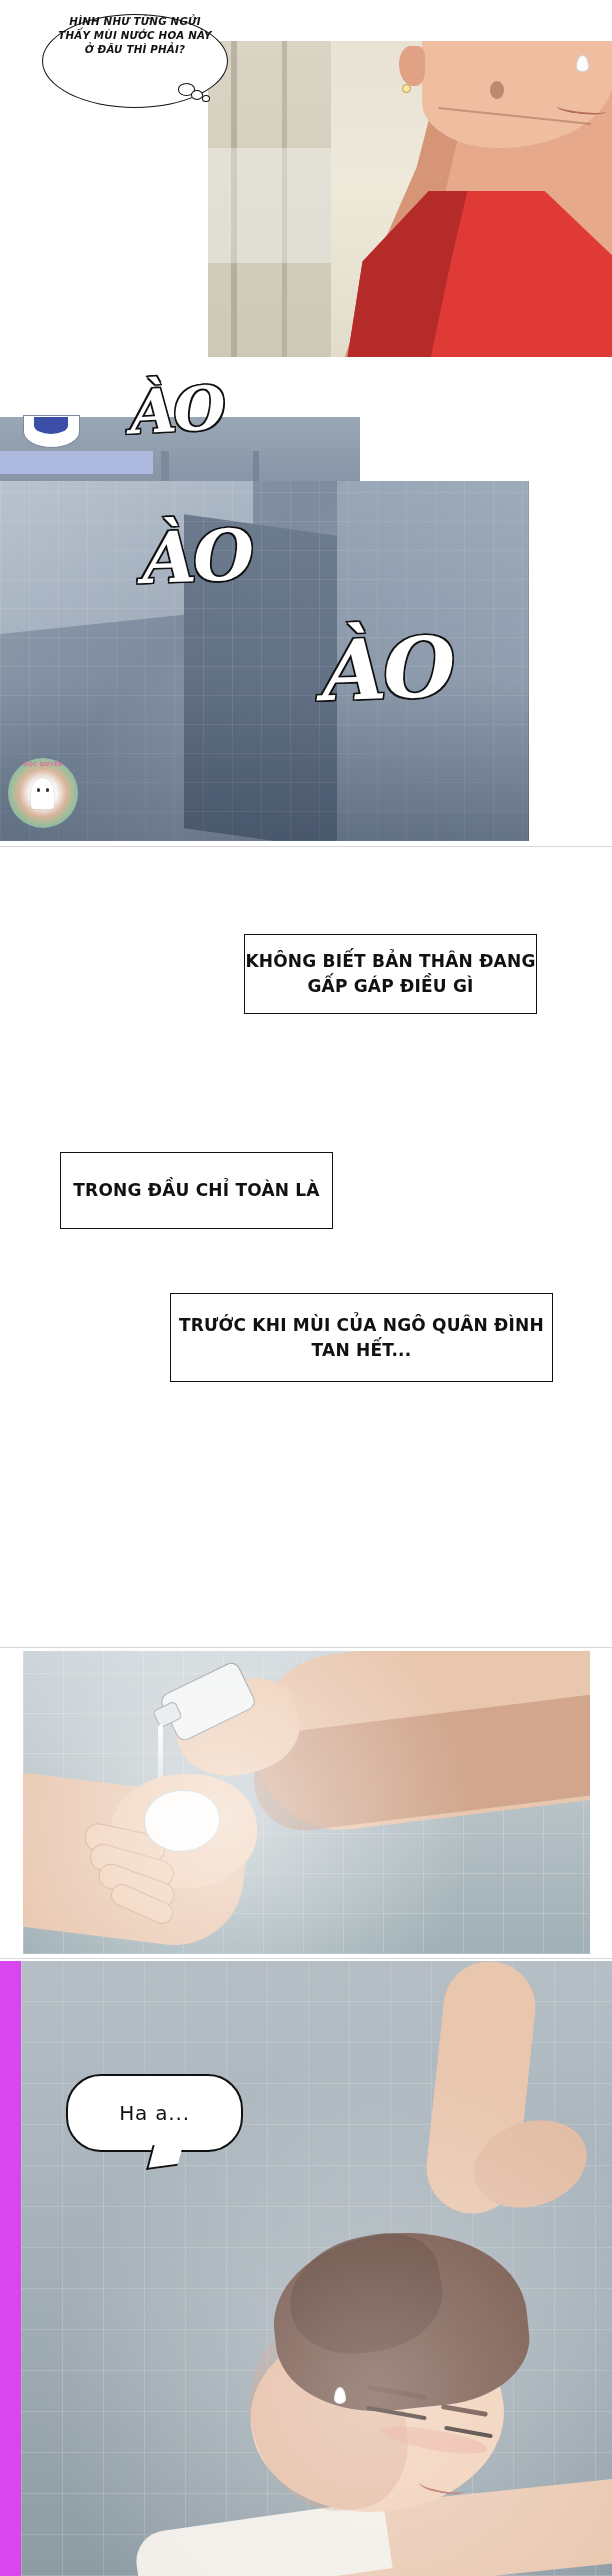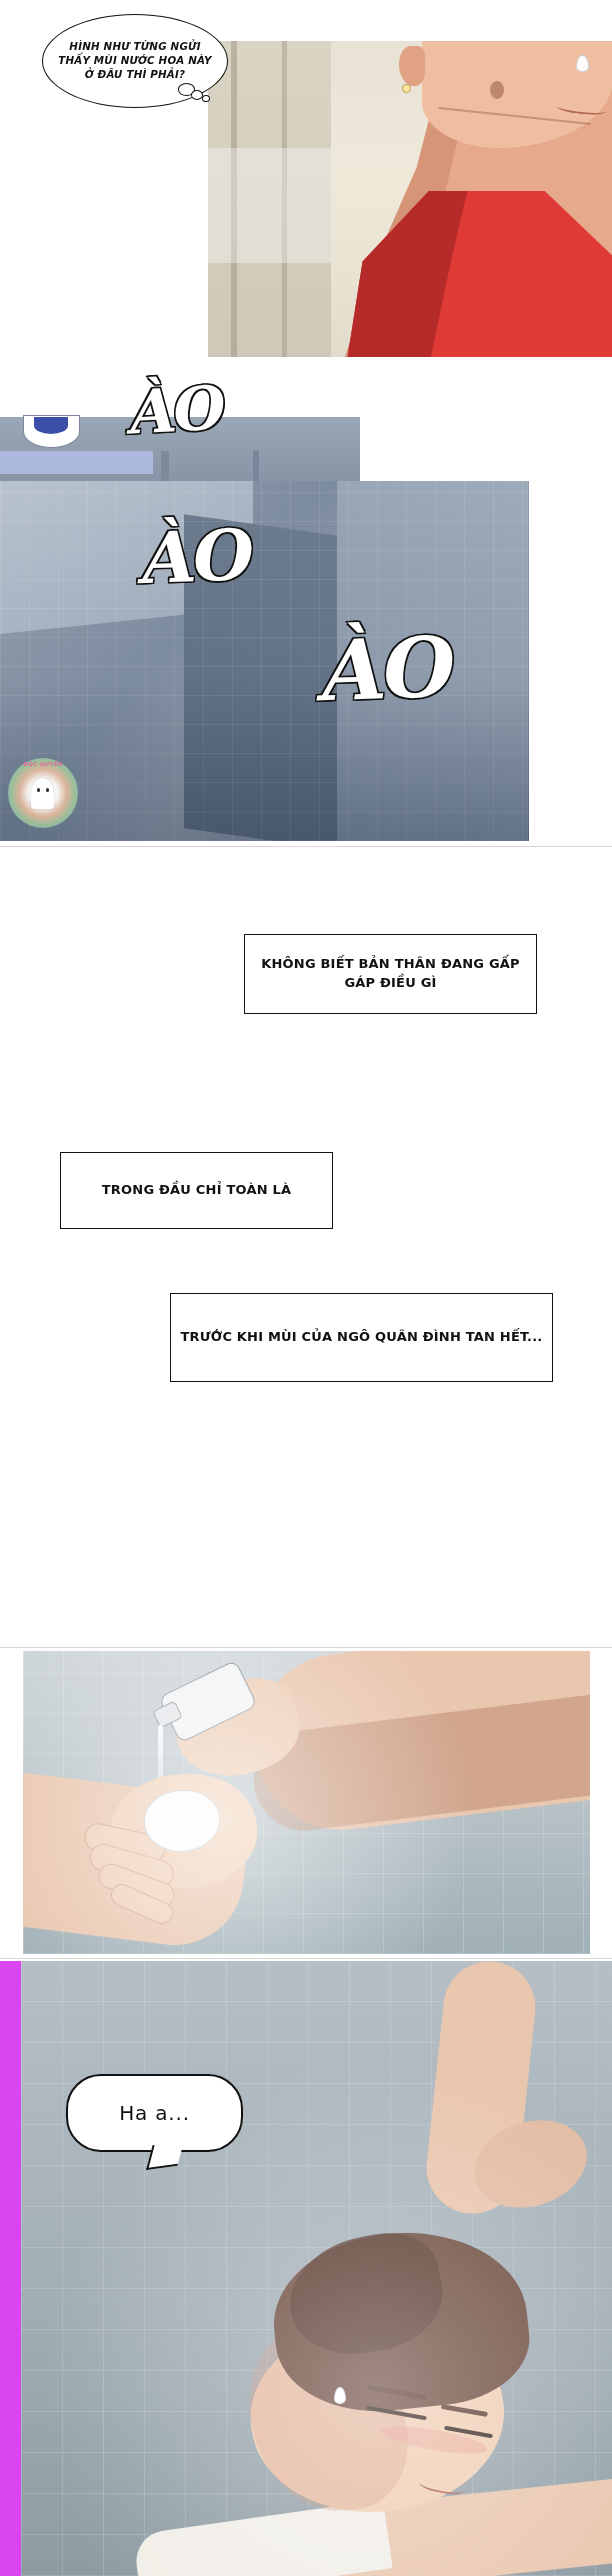--- a/index.html
+++ b/index.html
@@ -149,21 +149,20 @@
 
   
   .p1-bubble {
     position: absolute;
     left: 42px; top: 13.8px;
     width: 184px; height: 92px;
     background: #ffffff;
     border: 1.5px solid #111111;
     border-radius: 50% / 50%;
     display: flex;
-    align-items: center;
     justify-content: center;
     z-index: 5;
   }
   .p1-bubble-text {
     font-family: "DejaVu Sans", sans-serif;
     font-style: italic;
     font-weight: bold;
     font-size: 10.3px;
     line-height: 1.35;
     color: #121212;
@@ -352,21 +351,21 @@
     background: #ffffff;
     border: 1.5px solid #111111;
     display: flex;
     align-items: center;
     justify-content: center;
     box-sizing: border-box;
   }
   .nbox span {
     font-family: "DejaVu Sans", sans-serif;
     font-weight: bold;
-    font-size: 13px;
+    font-size: 17px;
     line-height: 1.45;
     color: #111111;
     text-align: center;
     letter-spacing: 0.2px;
   }
   .nbox1 { left: 244px; top: 87px; width: 293px; height: 80px; }
   .nbox2 { left: 60px; top: 305px; width: 273px; height: 77px; }
   .nbox3 { left: 170px; top: 446px; width: 383px; height: 89px; }
 
   

